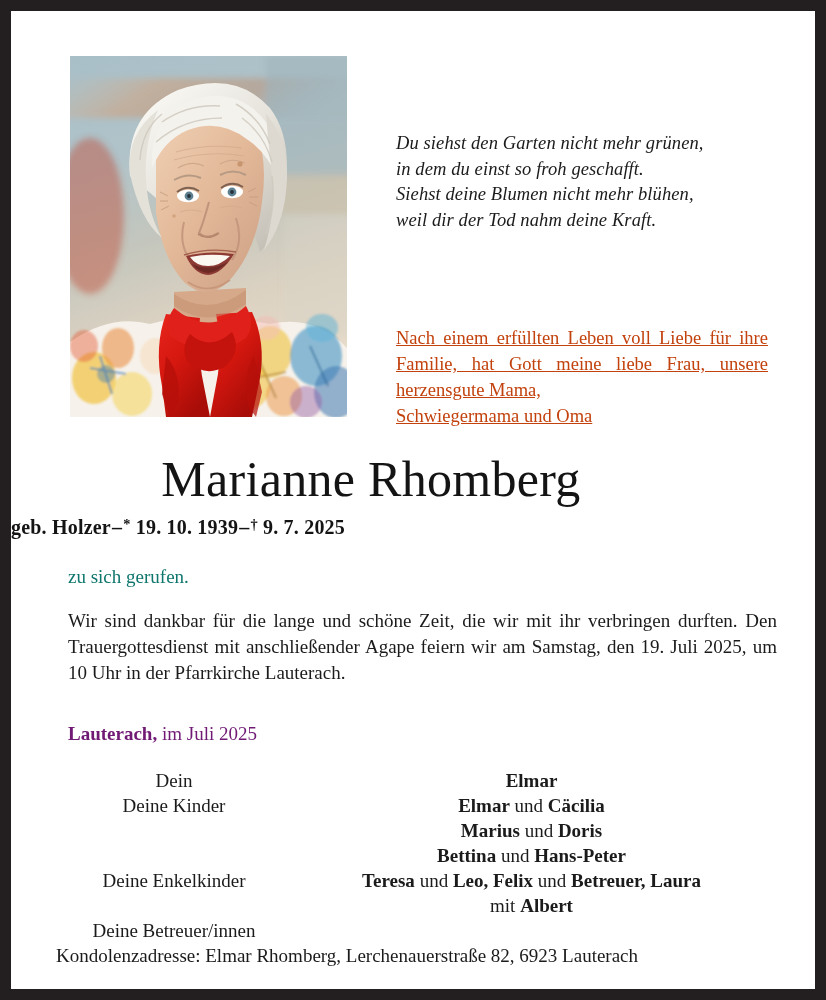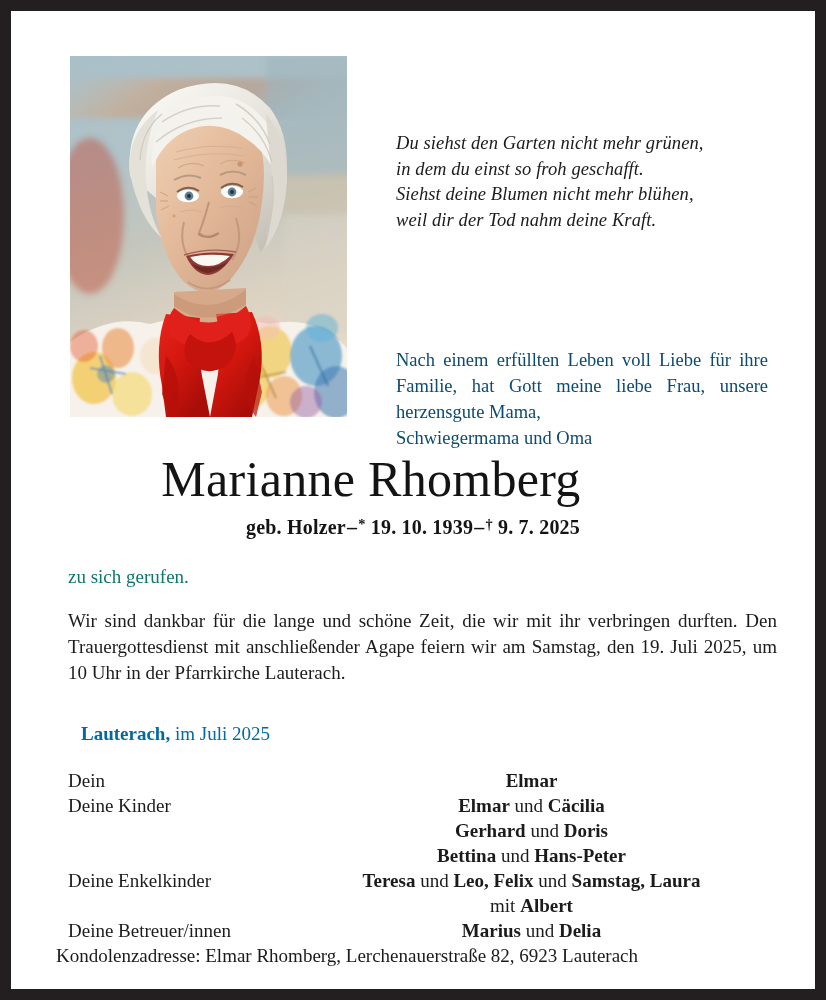--- a/index.html
+++ b/index.html
@@ -58,47 +58,47 @@
     line-height: 25.5px;
     color: #1b1b1b;
     letter-spacing: 0.1px;
   }
   .poem div { white-space: nowrap; }
 
   
   .intro {
     position: absolute;
     left: 385px;
-    top: 336px;
+    top: 314px;
     width: 372px;
     font-size: 18.5px;
     line-height: 26px;
-    color: #0c4a6e;
+    color: #c2410c;
     text-align: justify;
+    text-decoration: underline;
   }
   .intro .lastline { text-align: left; }
 
   
   .name {
     position: absolute;
     left: 0;
     top: 440px;
     width: 720px;
     text-align: center;
     font-size: 50px;
     line-height: 56px;
     color: #141414;
     letter-spacing: 0.3px;
   }
   .dates {
     position: absolute;
     left: 0;
     top: 505px;
     width: 804px;
-    text-align: center;
     font-size: 20px;
     font-weight: bold;
     color: #141414;
     letter-spacing: 0.2px;
   }
   .dates sup {
     font-size: 0.72em;
     vertical-align: 0.38em;
     font-weight: bold;
   }
@@ -120,45 +120,45 @@
     width: 709px;
     font-size: 19px;
     line-height: 26px;
     color: #1b1b1b;
     text-align: justify;
   }
   .body-par .lastline { text-align: left; }
 
   .place-line {
     position: absolute;
-    left: 70px;
+    left: 57px;
     top: 710px;
     font-size: 19px;
     line-height: 26px;
-    color: #0369a1;
+    color: #701a75;
   }
   .place-line b { font-weight: bold; }
 
   
   .family {
     position: absolute;
     left: 57px;
     top: 757px;
     width: 709px;
     font-size: 19px;
     line-height: 25px;
     color: #1b1b1b;
   }
   .famrow {
     display: flex;
     align-items: baseline;
   }
   .famlabel {
     width: 212px;
-    text-align: left;
+    text-align: center;
     padding-right: 6px;
     flex: 0 0 auto;
     white-space: nowrap;
   }
   .famnames {
     flex: 1 1 auto;
     white-space: nowrap;
     text-align: center;
   }
   .famnames b { font-weight: bold; }
@@ -362,37 +362,36 @@
         <div class="famrow">
           <div class="famlabel">Dein</div>
           <div class="famnames"><b>Elmar</b></div>
         </div>
         <div class="famrow">
           <div class="famlabel">Deine Kinder</div>
           <div class="famnames"><b>Elmar</b><span> und </span><b>Cäcilia</b></div>
         </div>
         <div class="famrow">
           <div class="famlabel"></div>
-          <div class="famnames"><b>Gerhard</b><span> und </span><b>Doris</b></div>
+          <div class="famnames"><b>Marius</b><span> und </span><b>Doris</b></div>
         </div>
         <div class="famrow">
           <div class="famlabel"></div>
           <div class="famnames"><b>Bettina</b><span> und </span><b>Hans-Peter</b></div>
         </div>
         <div class="famrow">
           <div class="famlabel">Deine Enkelkinder</div>
-          <div class="famnames"><b>Teresa</b><span> und </span><b>Leo, Felix</b><span> und </span><b>Samstag, Laura</b></div>
+          <div class="famnames"><b>Teresa</b><span> und </span><b>Leo, Felix</b><span> und </span><b>Betreuer, Laura</b></div>
         </div>
         <div class="famrow">
           <div class="famlabel"></div>
           <div class="famnames"><span>mit </span><b>Albert</b></div>
         </div>
         <div class="famrow">
           <div class="famlabel">Deine Betreuer/innen</div>
-          <div class="famnames"><b>Marius</b><span> und </span><b>Delia</b></div>
         </div>
       </div>
 
     <div class="footer">Kondolenzadresse: Elmar Rhomberg, Lerchenauerstraße 82, 6923 Lauterach</div>
 
   </div>
 
   <div class="frame"></div>
 </div>
 

